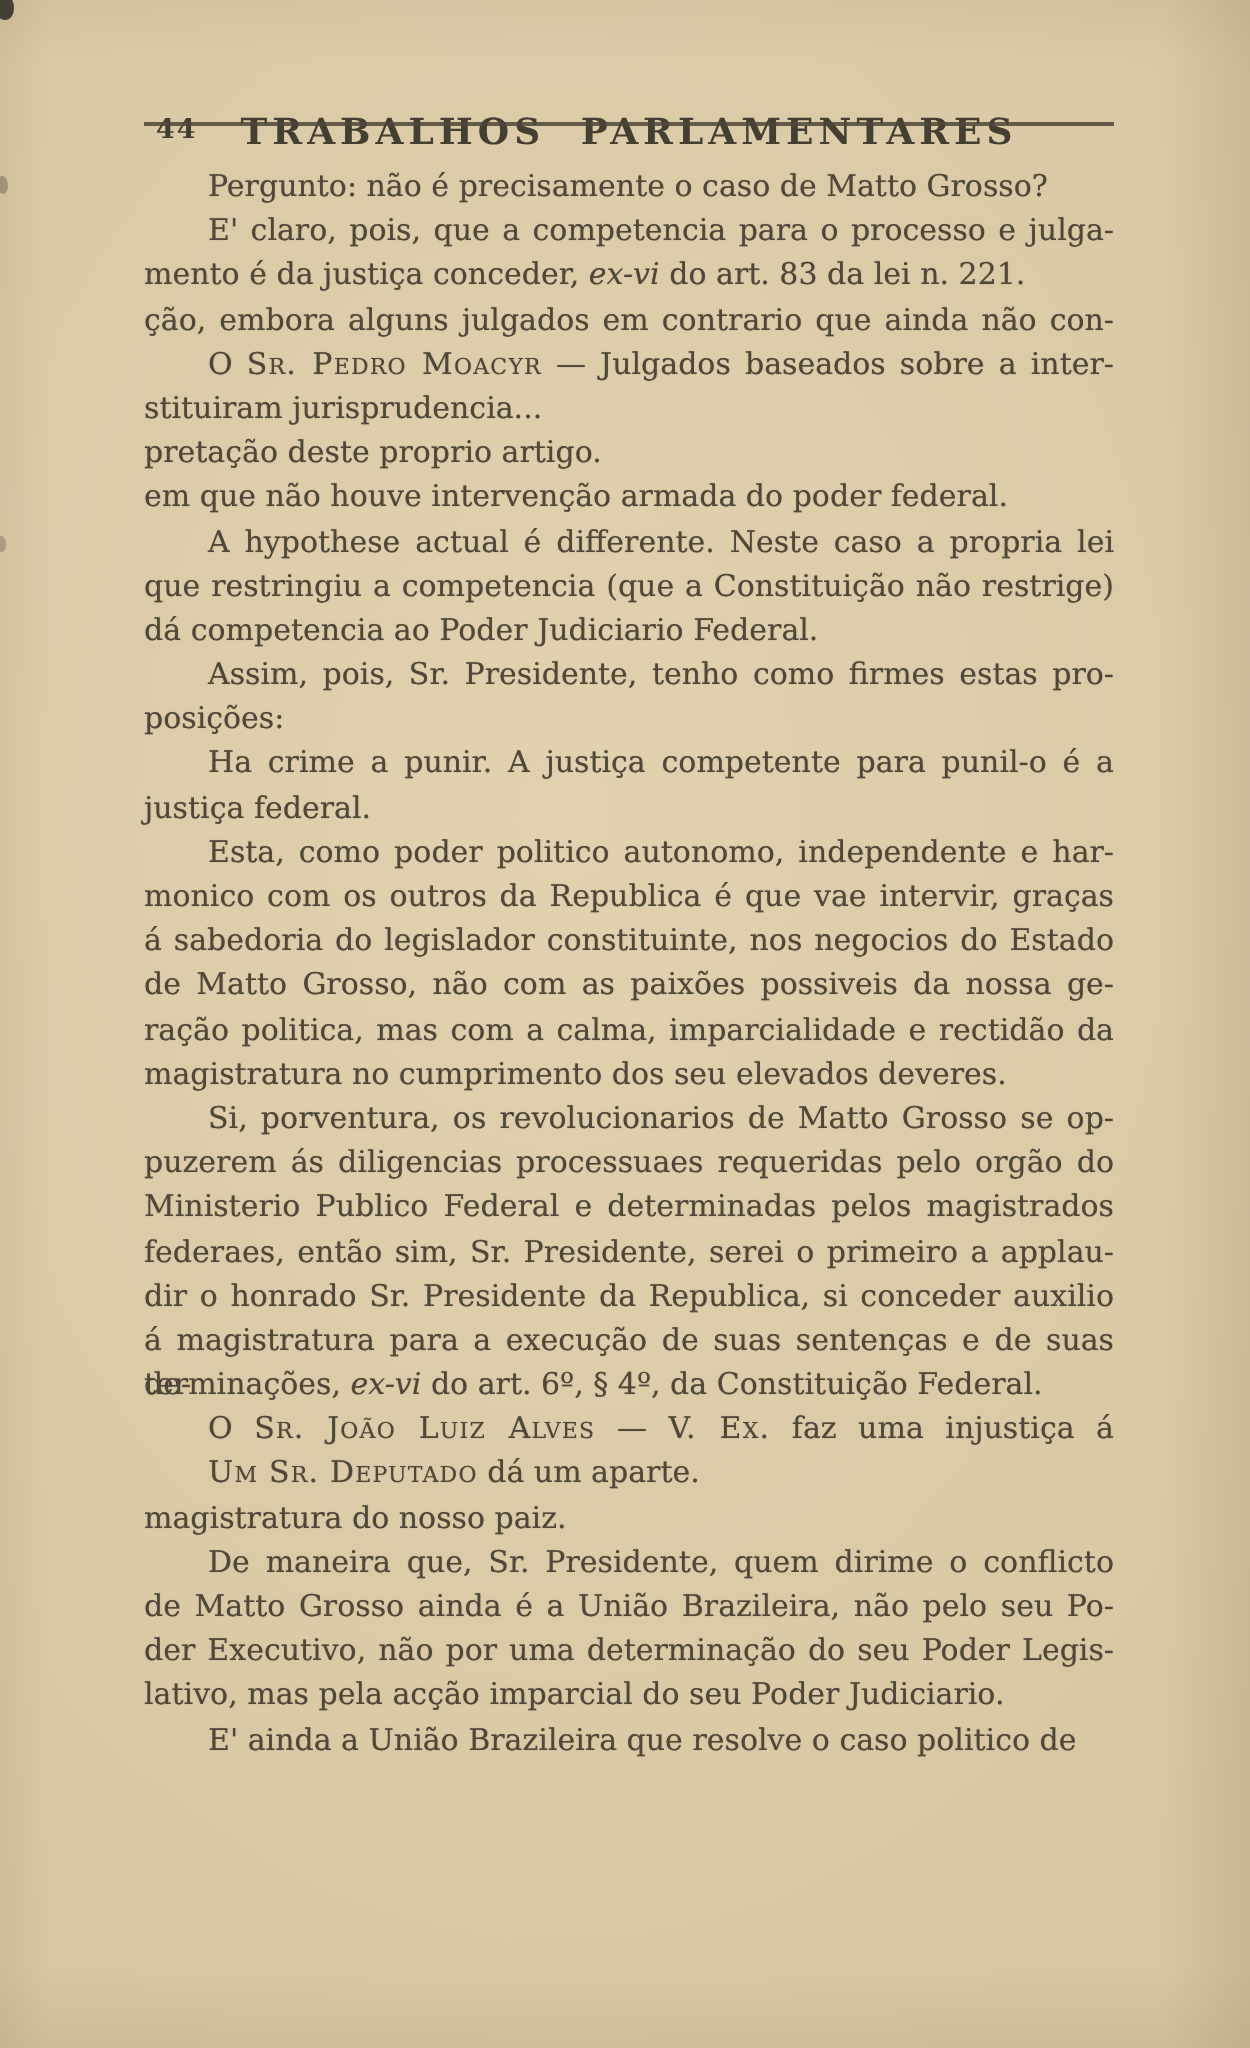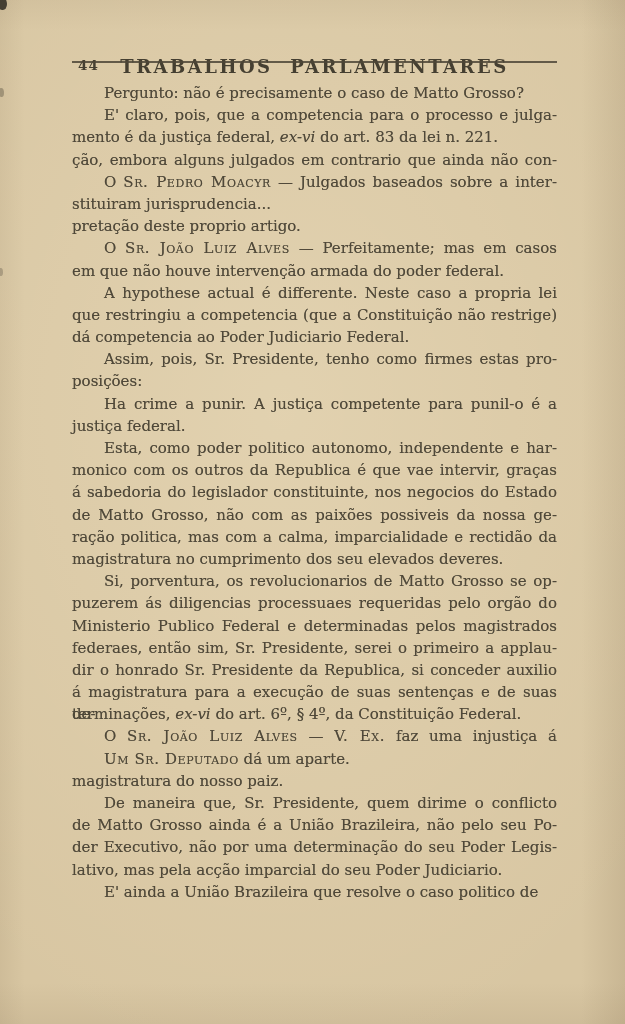--- a/index.html
+++ b/index.html
@@ -102,26 +102,25 @@
   <div class="header">
     <span class="page-number">44</span>
     <span class="running-title">TRABALHOS PARLAMENTARES</span>
   </div>
 
   <div class="header-rule"></div>
 
   <div class="text-block">
       <div class="line first last"><span>Pergunto: não é precisamente o caso de Matto Grosso?</span></div>
       <div class="line first"><span>E' claro, pois, que a competencia para o processo e julga-</span></div>
-      <div class="line last"><span>mento é da justiça federal, </span><span class="em">ex-vi</span><span> do art. 83 da lei n. 221.</span></div>
+      <div class="line last"><span>mento é da justiça conceder, </span><span class="em">ex-vi</span><span> do art. 83 da lei n. 221.</span></div>
       <div class="line"><span>ção, embora alguns julgados em contrario que ainda não con-</span></div>
       <div class="line first"><span>O </span><span class="sc">Sr. Pedro Moacyr</span><span> — Julgados baseados sobre a inter-</span></div>
       <div class="line last"><span>stituiram jurisprudencia...</span></div>
       <div class="line last"><span>pretação deste proprio artigo.</span></div>
-      <div class="line first"><span>O </span><span class="sc">Sr. João Luiz Alves</span><span> — Perfeitamente; mas em casos</span></div>
       <div class="line last"><span>em que não houve intervenção armada do poder federal.</span></div>
       <div class="line first"><span>A hypothese actual é differente. Neste caso a propria lei</span></div>
       <div class="line"><span>que restringiu a competencia (que a Constituição não restrige)</span></div>
       <div class="line last"><span>dá competencia ao Poder Judiciario Federal.</span></div>
       <div class="line first"><span>Assim, pois, Sr. Presidente, tenho como firmes estas pro-</span></div>
       <div class="line last"><span>posições:</span></div>
       <div class="line first"><span>Ha crime a punir. A justiça competente para punil-o é a</span></div>
       <div class="line last"><span>justiça federal.</span></div>
       <div class="line first"><span>Esta, como poder politico autonomo, independente e har-</span></div>
       <div class="line"><span>monico com os outros da Republica é que vae intervir, graças</span></div>

